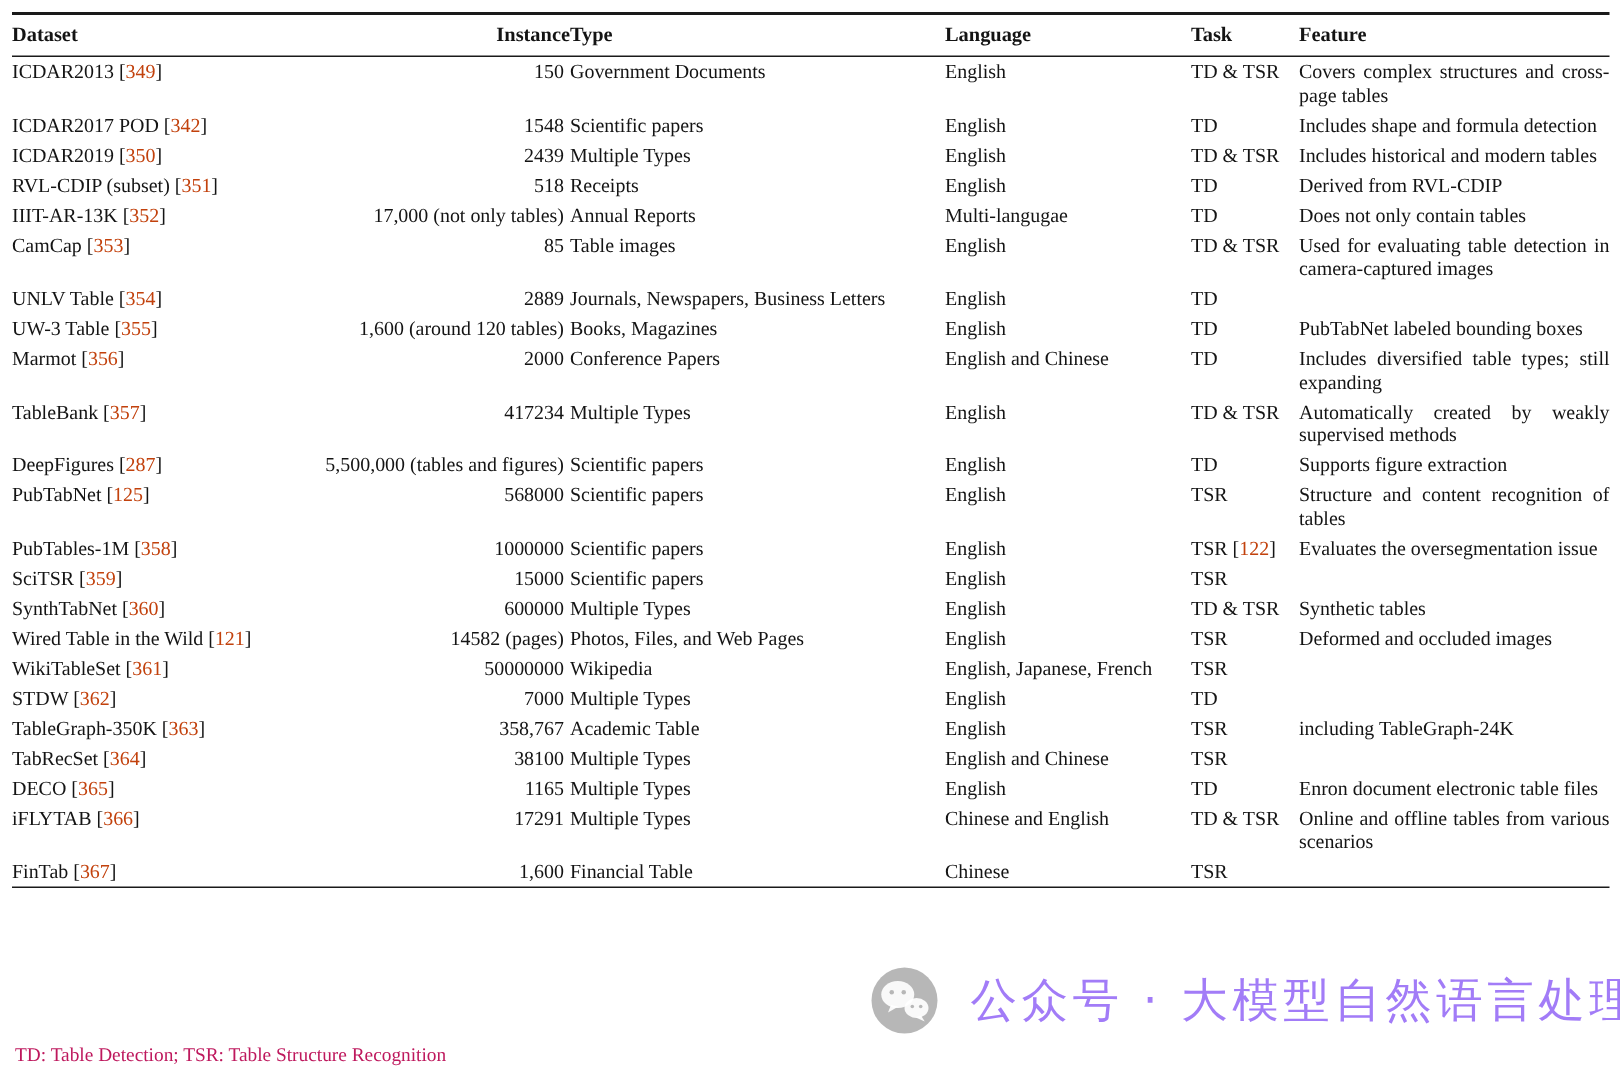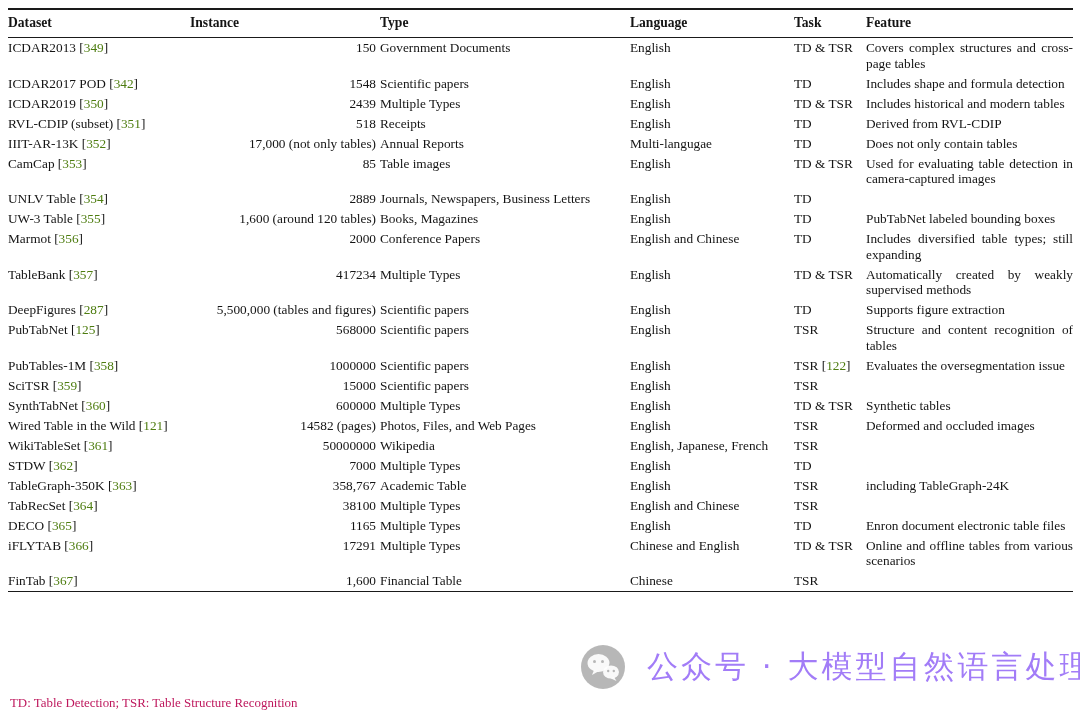--- a/index.html
+++ b/index.html
@@ -10,31 +10,31 @@
   .paper-table{
     position:absolute;left:8px;top:8px;width:1065px;
     border-collapse:collapse;table-layout:fixed;
     border-top:2.6px solid #1a1a1a;
     border-bottom:1.6px solid #1a1a1a;
   }
   .paper-table thead th{
     text-align:left;font-weight:bold;font-size:13.6px;line-height:16px;
     padding:5px 0 6px 0;border-bottom:1.6px solid #1a1a1a;vertical-align:top;
   }
-  .paper-table thead th.h-instance{text-align:left;}
+  .paper-table thead th.h-instance{text-align:right;}
   .paper-table td{
     vertical-align:top;font-size:13.3px;line-height:15.6px;
     padding:2.2px 10px 2.2px 0;
   }
   td.c-instance{text-align:right;padding-right:4px;}
   td.c-type{padding-right:4px;}
   td.c-lang{padding-right:4px;margin-top:32px;}
   td.c-task{padding-right:4px;white-space:nowrap;}
   td.c-feature{text-align:justify;padding-right:0;}
-  .ref{color:#4d7c0f;}
+  .ref{color:#c2410c;}
   .footnote{
     position:absolute;left:10px;top:696px;font-size:12.9px;line-height:15px;color:#be185d;
   }
   .watermark{
     position:absolute;left:580px;top:641px;height:52px;
     display:flex;align-items:center;gap:21px;
     color:#8b5cf6;opacity:.8;white-space:nowrap;
     font-family:"DejaVu Sans","Liberation Sans",sans-serif;
     font-size:31px;letter-spacing:3px;z-index:5;pointer-events:none;
   }

